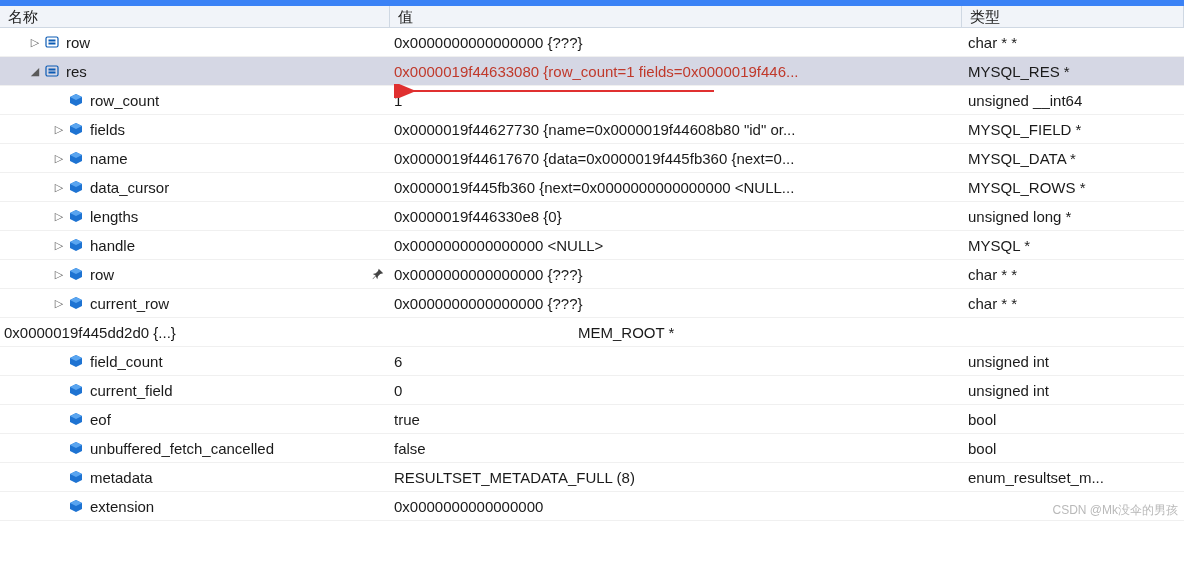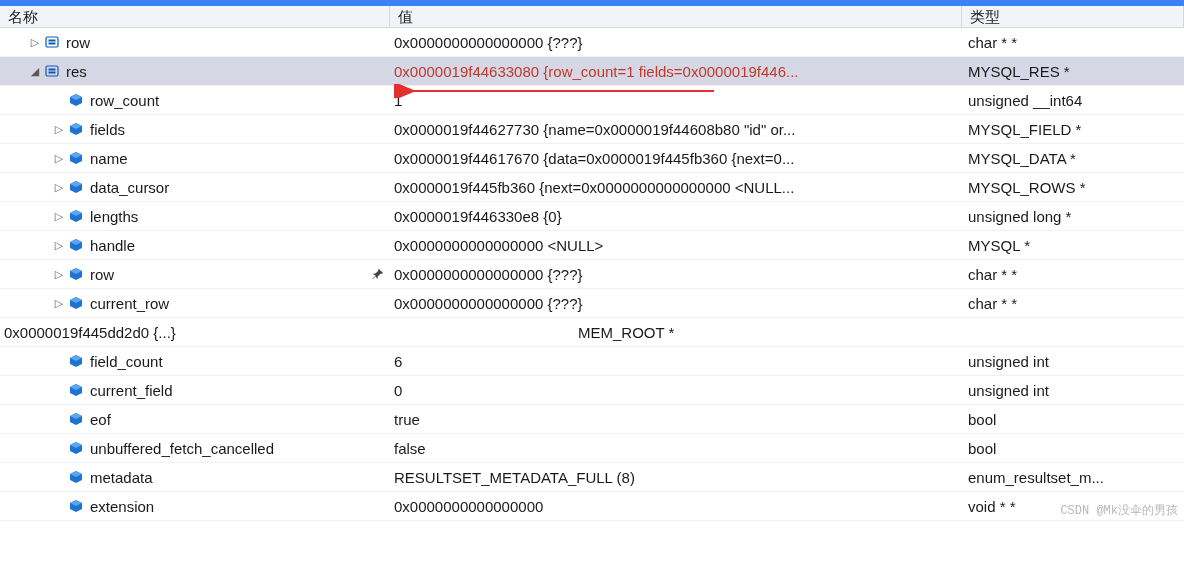--- a/index.html
+++ b/index.html
@@ -16,21 +16,21 @@
   .row.sel .col-value span{color:#c0392b}
   .tri{display:inline-block;width:10px;text-align:center;color:#5a5a5a;font-size:11px;user-select:none}
   .tri.blank{visibility:hidden}
   .node-ico{display:inline-flex;width:16px;height:16px;margin:0 6px 0 4px;align-items:center;justify-content:center}
   .node-ico svg{display:block}
   .name-text{white-space:nowrap}
   .pin{display:inline-flex;width:16px;height:16px;margin-left:auto;margin-right:4px;align-items:center;justify-content:center;color:#555}
   .depth1{padding-left:30px}
   .depth2{padding-left:54px}
   .arrow{position:absolute;pointer-events:none}
-  .watermark{position:absolute;right:6px;bottom:2px;font-size:12px;color:#b9b9b9;font-family:Liberation Mono, monospace}
+  .watermark{position:absolute;right:6px;bottom:2px;font-size:12px;color:#b9b9b9;font-family:Liberation Sans, sans-serif}
 </style>
 </head>
 <body>
 
 <div class="grid">
   <div class="header">
     <div class="col col-name">
         <span>名称</span>
       </div>
     <div class="col col-value">
@@ -332,23 +332,20 @@
           <span class="node-ico">
             <svg width="14" height="14" viewBox="0 0 14 14">
               <polygon points="7,1 13,4 13,10 7,13 1,10 1,4" fill="#1e73d2"></polygon>
               <polygon points="7,1 13,4 7,7 1,4" fill="#5aa5f0"></polygon>
             </svg>
           </span>
           <span class="name-text">extension</span>
         </div>
         <div class="col-value">
           <span>0x0000000000000000</span>
-        </div>
-        <div class="col-type">
-          <span>void * *</span>
         </div>
       </div>
     </div>
 
   <svg class="arrow" style="left:394px;top:84px" width="330" height="14">
     <defs>
       <marker id="ahead" markerWidth="12" markerHeight="10" refX="2" refY="5" orient="auto">
         <path d="M12,0 L0,5 L12,10 z" fill="#e03030"></path>
       </marker>
     </defs>

